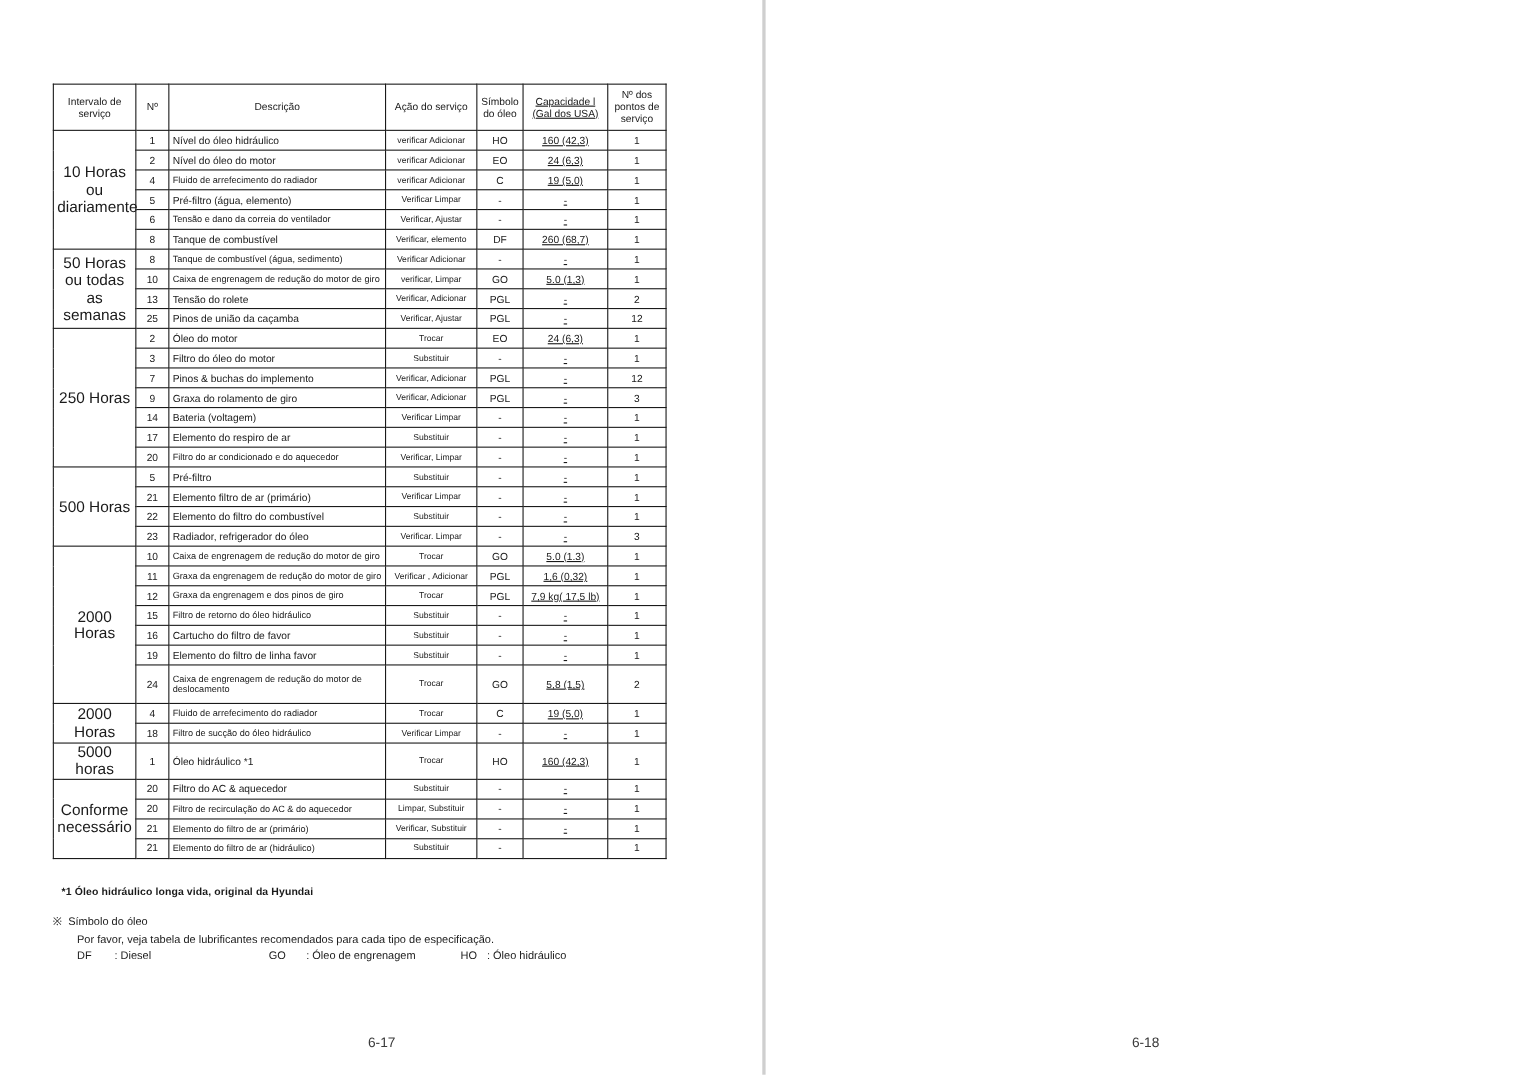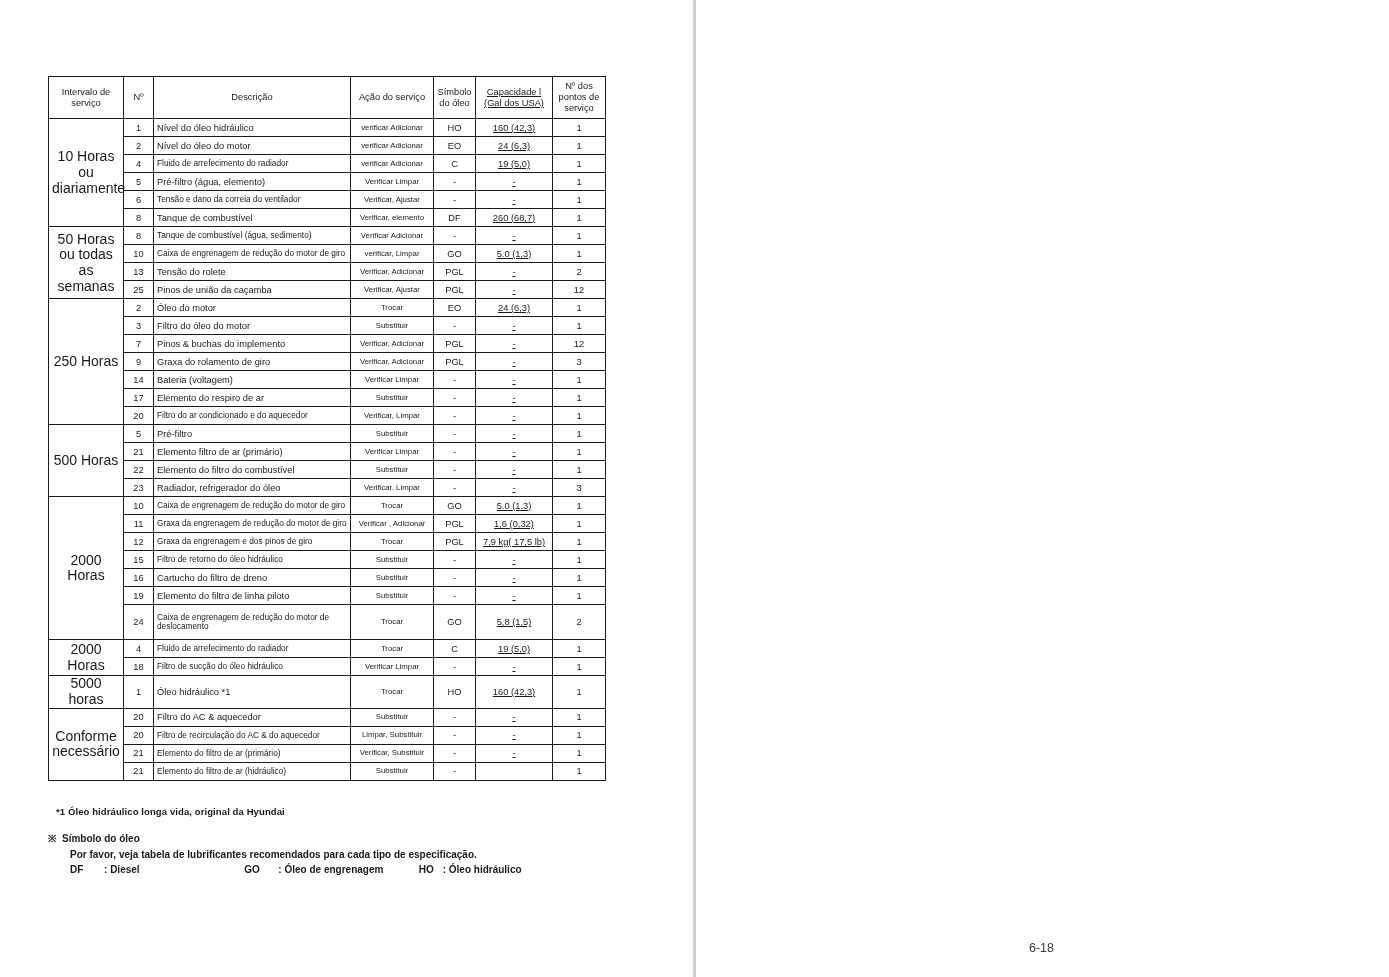--- a/index.html
+++ b/index.html
@@ -53,21 +53,21 @@
   td.interval{font-size:14px;text-align:center;line-height:1.3;}
   .desc-sm{font-size:8.3px;}
   .two-line{line-height:1.35;}
 
   .footnote{
     position:absolute;left:56px;top:806px;
     font-size:9.5px;font-weight:bold;letter-spacing:.1px;
   }
   .legend{
     position:absolute;left:48px;top:832px;width:545px;
-    font-size:10px;font-weight:bold;line-height:1.45;
+    font-size:10px;font-weight:normal;line-height:1.45;
   }
   .legend .lg-title{margin-bottom:1px;}
   .legend .lg-sub{margin-bottom:1px;}
   .lg-row{display:flex;}
   .lg-c1{width:180px;padding-left:22px;}
   .lg-c2{width:180px;}
   .lg-c3{width:180px;}
   .sym-mark{display:inline-block;width:14px;}
 
   .pagenum{
@@ -296,29 +296,29 @@
             <tr>
               <td class="c-no rowh">15</td>
               <td class="c-desc rowh desc-sm">Filtro de retorno do óleo hidráulico</td>
               <td class="c-act rowh">Substituir</td>
               <td class="c-sym rowh">-</td>
               <td class="c-cap rowh">-</td>
               <td class="c-pts rowh">1</td>
             </tr>
             <tr>
               <td class="c-no rowh">16</td>
-              <td class="c-desc rowh">Cartucho do filtro de dreno</td>
+              <td class="c-desc rowh">Cartucho do filtro de favor</td>
               <td class="c-act rowh">Substituir</td>
               <td class="c-sym rowh">-</td>
               <td class="c-cap rowh">-</td>
               <td class="c-pts rowh">1</td>
             </tr>
             <tr>
               <td class="c-no rowh">19</td>
-              <td class="c-desc rowh">Elemento do filtro de linha piloto</td>
+              <td class="c-desc rowh">Elemento do filtro de linha favor</td>
               <td class="c-act rowh">Substituir</td>
               <td class="c-sym rowh">-</td>
               <td class="c-cap rowh">-</td>
               <td class="c-pts rowh">1</td>
             </tr>
             <tr>
               <td class="c-no rowh2">24</td>
               <td class="c-desc rowh2 desc-sm two-line">Caixa de engrenagem de redução do motor de deslocamento</td>
               <td class="c-act rowh2">Trocar</td>
               <td class="c-sym rowh2">GO</td>
@@ -404,20 +404,21 @@
           <span style="display:inline-block;width:34px;">GO</span><span>:</span>
           <span>Óleo de engrenagem</span>
         </div>
         <div class="lg-c3">
           <span style="display:inline-block;width:24px;">HO</span><span>:</span>
           <span>Óleo hidráulico</span>
         </div>
       </div>
     </div>
 
+    <div class="pagenum">6-17</div>
   </div>
 
   <div class="gutter"></div>
 
   <div class="page page-right">
 
     <div class="pagenum">6-18</div>
   </div>
 </div>
 

